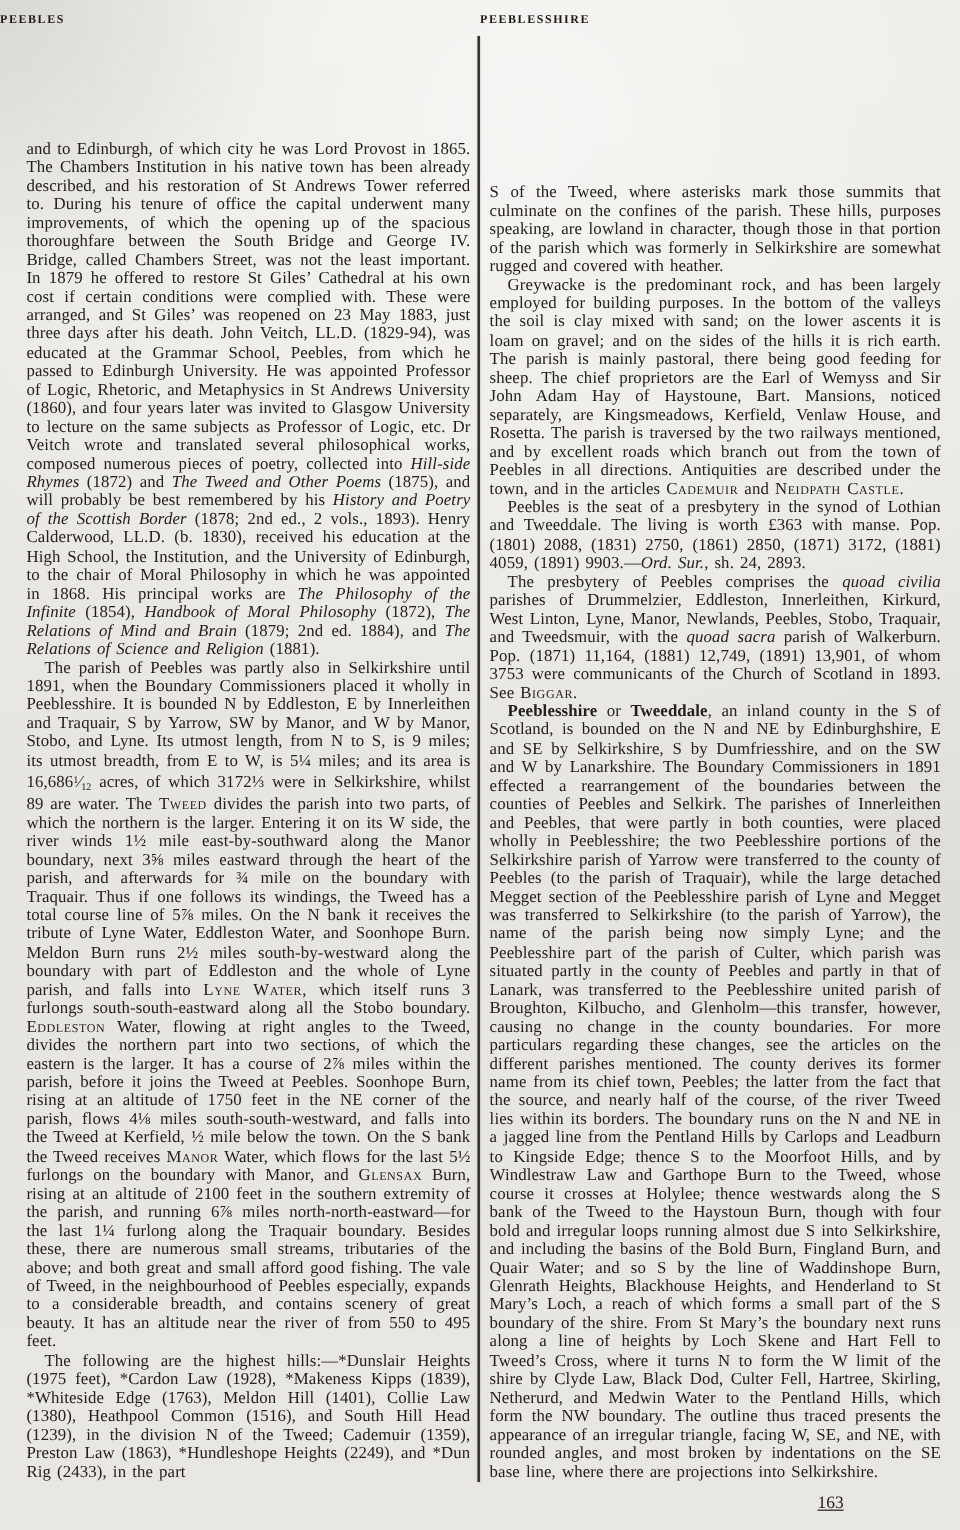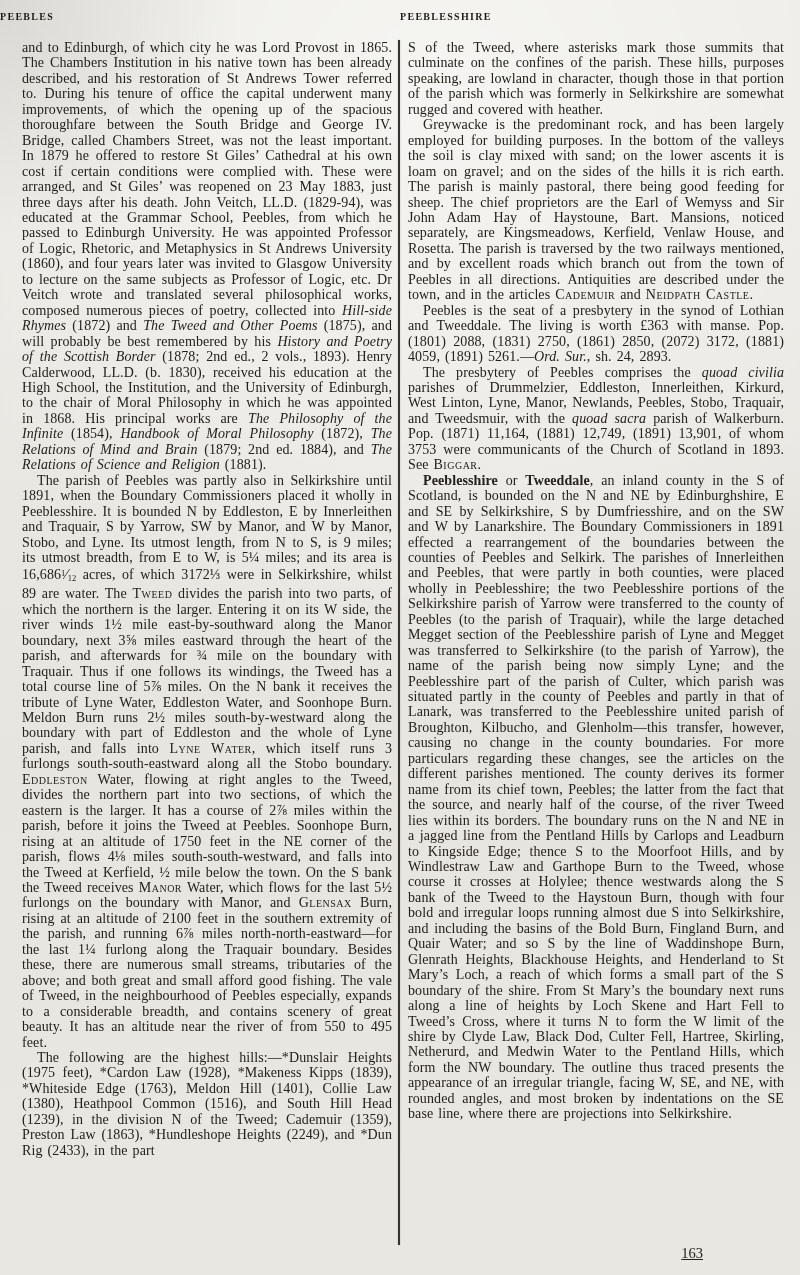--- a/index.html
+++ b/index.html
@@ -14,21 +14,21 @@
       linear-gradient(#ecebe6, #e7e5e0 60%, #e9e7e2);
     color:#24211c;
     font-family:"Liberation Serif","DejaVu Serif",serif;
     overflow:hidden;
   }
   .runhead-row { position:absolute; top:11px; left:0; width:100%; display:flex; }
   .runhead {
     width:50%; font-weight:bold;
     font-size:10px; letter-spacing:1.3px; color:#1d1a15;
   }
-  .columns { position:absolute; top:40px; left:22px; width:764px; display:flex; }
+  .columns { position:absolute; top:30px; left:22px; width:764px; display:flex;align-items:flex-end; }
   .col { width:370px; }
   .col-right { width:376px; }
   .divider {
     width:2px; background:#39352e; align-self:stretch;
     margin-left:6px; margin-right:8px; min-height:1205px;
     box-shadow:0 0 1px rgba(0,0,0,0.6);
   }
   p.para {
     text-align:justify;
     font-size:14px; line-height:15.45px;
@@ -59,20 +59,20 @@
   <div class="columns">
     <div class="col">
         <p class="para"><span>and to Edinburgh, of which city he was Lord Provost in 1865.  The Chambers Institution in his native town has been already described, and his restoration of St Andrews Tower referred to.  During his tenure of office the capital underwent many improvements, of which the opening up of the spacious thoroughfare between the South Bridge and George IV. Bridge, called Chambers Street, was not the least important.  In 1879 he offered to restore St Giles’ Cathedral at his own cost if certain conditions were complied with.  These were arranged, and St Giles’ was reopened on 23 May 1883, just three days after his death.  John Veitch, LL.D. (1829-94), was educated at the Grammar School, Peebles, from which he passed to Edinburgh University.  He was appointed Professor of Logic, Rhetoric, and Metaphysics in St Andrews University (1860), and four years later was invited to Glasgow University to lecture on the same subjects as Professor of Logic, etc.  Dr Veitch wrote and translated several philosophical works, composed numerous pieces of poetry, collected into </span><span class="i">Hill-side Rhymes</span><span> (1872) and </span><span class="i">The Tweed and Other Poems</span><span> (1875), and will probably be best remembered by his </span><span class="i">History and Poetry of the Scottish Border</span><span> (1878; 2nd ed., 2 vols., 1893).  Henry Calderwood, LL.D. (b. 1830), received his education at the High School, the Institution, and the University of Edinburgh, to the chair of Moral Philosophy in which he was appointed in 1868.  His principal works are </span><span class="i">The Philosophy of the Infinite</span><span> (1854), </span><span class="i">Handbook of Moral Philosophy</span><span> (1872), </span><span class="i">The Relations of Mind and Brain</span><span> (1879; 2nd ed. 1884), and </span><span class="i">The Relations of Science and Religion</span><span> (1881).</span></p>
         <p class="para indent"><span>The parish of Peebles was partly also in Selkirkshire until 1891, when the Boundary Commissioners placed it wholly in Peeblesshire.  It is bounded N by Eddleston, E by Innerleithen and Traquair, S by Yarrow, SW by Manor, and W by Manor, Stobo, and Lyne.  Its utmost length, from N to S, is 9 miles; its utmost breadth, from E to W, is 5¼ miles; and its area is 16,686</span><span class="frac"><sup>1</sup>⁄<sub>12</sub></span><span> acres, of which 3172⅓ were in Selkirkshire, whilst 89 are water.  The </span><span class="sc">Tweed</span><span> divides the parish into two parts, of which the northern is the larger.  Entering it on its W side, the river winds 1½ mile east-by-southward along the Manor boundary, next 3⅝ miles eastward through the heart of the parish, and afterwards for ¾ mile on the boundary with Traquair.  Thus if one follows its windings, the Tweed has a total course line of 5⅞ miles.  On the N bank it receives the tribute of Lyne Water, Eddleston Water, and Soonhope Burn.  Meldon Burn runs 2½ miles south-by-westward along the boundary with part of Eddleston and the whole of Lyne parish, and falls into </span><span class="sc">Lyne Water</span><span>, which itself runs 3 furlongs south-south-eastward along all the Stobo boundary.  </span><span class="sc">Eddleston</span><span> Water, flowing at right angles to the Tweed, divides the northern part into two sections, of which the eastern is the larger.  It has a course of 2⅞ miles within the parish, before it joins the Tweed at Peebles.  Soonhope Burn, rising at an altitude of 1750 feet in the NE corner of the parish, flows 4⅛ miles south-south-westward, and falls into the Tweed at Kerfield, ½ mile below the town.  On the S bank the Tweed receives </span><span class="sc">Manor</span><span> Water, which flows for the last 5½ furlongs on the boundary with Manor, and </span><span class="sc">Glensax</span><span> Burn, rising at an altitude of 2100 feet in the southern extremity of the parish, and running 6⅞ miles north-north-eastward—for the last 1¼ furlong along the Traquair boundary.  Besides these, there are numerous small streams, tributaries of the above; and both great and small afford good fishing.  The vale of Tweed, in the neighbourhood of Peebles especially, expands to a considerable breadth, and contains scenery of great beauty.  It has an altitude near the river of from 550 to 495 feet.</span></p>
         <p class="para indent"><span>The following are the highest hills:—*Dunslair Heights (1975 feet), *Cardon Law (1928), *Makeness Kipps (1839), *Whiteside Edge (1763), Meldon Hill (1401), Collie Law (1380), Heathpool Common (1516), and South Hill Head (1239), in the division N of the Tweed; Cademuir (1359), Preston Law (1863), *Hundleshope Heights (2249), and *Dun Rig (2433), in the part</span></p>
       </div>
     <div class="divider"></div>
     <div class="col col-right">
         <p class="para"><span>S of the Tweed, where asterisks mark those summits that culminate on the confines of the parish.  These hills, purposes speaking, are lowland in character, though those in that portion of the parish which was formerly in Selkirkshire are somewhat rugged and covered with heather.</span></p>
         <p class="para indent"><span>Greywacke is the predominant rock, and has been largely employed for building purposes.  In the bottom of the valleys the soil is clay mixed with sand; on the lower ascents it is loam on gravel; and on the sides of the hills it is rich earth.  The parish is mainly pastoral, there being good feeding for sheep.  The chief proprietors are the Earl of Wemyss and Sir John Adam Hay of Haystoune, Bart.  Mansions, noticed separately, are Kingsmeadows, Kerfield, Venlaw House, and Rosetta.  The parish is traversed by the two railways mentioned, and by excellent roads which branch out from the town of Peebles in all directions.  Antiquities are described under the town, and in the articles </span><span class="sc">Cademuir</span><span> and </span><span class="sc">Neidpath Castle</span><span>.</span></p>
-        <p class="para indent"><span>Peebles is the seat of a presbytery in the synod of Lothian and Tweeddale.  The living is worth £363 with manse.  Pop. (1801) 2088, (1831) 2750, (1861) 2850, (2072) 3172, (1881) 4059, (1891) 5261.—</span><span class="i">Ord. Sur.</span><span>, sh. 24, 2893.</span></p>
+        <p class="para indent"><span>Peebles is the seat of a presbytery in the synod of Lothian and Tweeddale.  The living is worth £363 with manse.  Pop. (1801) 2088, (1831) 2750, (1861) 2850, (1871) 3172, (1881) 4059, (1891) 9903.—</span><span class="i">Ord. Sur.</span><span>, sh. 24, 2893.</span></p>
         <p class="para indent"><span>The presbytery of Peebles comprises the </span><span class="i">quoad civilia</span><span> parishes of Drummelzier, Eddleston, Innerleithen, Kirkurd, West Linton, Lyne, Manor, Newlands, Peebles, Stobo, Traquair, and Tweedsmuir, with the </span><span class="i">quoad sacra</span><span> parish of Walkerburn.  Pop. (1871) 11,164, (1881) 12,749, (1891) 13,901, of whom 3753 were communicants of the Church of Scotland in 1893.  See </span><span class="sc">Biggar</span><span>.</span></p>
         <p class="para indent"><span class="b">Peeblesshire</span><span> or </span><span class="b">Tweeddale</span><span>, an inland county in the S of Scotland, is bounded on the N and NE by Edinburghshire, E and SE by Selkirkshire, S by Dumfriesshire, and on the SW and W by Lanarkshire.  The Boundary Commissioners in 1891 effected a rearrangement of the boundaries between the counties of Peebles and Selkirk.  The parishes of Innerleithen and Peebles, that were partly in both counties, were placed wholly in Peeblesshire; the two Peeblesshire portions of the Selkirkshire parish of Yarrow were transferred to the county of Peebles (to the parish of Traquair), while the large detached Megget section of the Peeblesshire parish of Lyne and Megget was transferred to Selkirkshire (to the parish of Yarrow), the name of the parish being now simply Lyne; and the Peeblesshire part of the parish of Culter, which parish was situated partly in the county of Peebles and partly in that of Lanark, was transferred to the Peeblesshire united parish of Broughton, Kilbucho, and Glenholm—this transfer, however, causing no change in the county boundaries.  For more particulars regarding these changes, see the articles on the different parishes mentioned.  The county derives its former name from its chief town, Peebles; the latter from the fact that the source, and nearly half of the course, of the river Tweed lies within its borders.  The boundary runs on the N and NE in a jagged line from the Pentland Hills by Carlops and Leadburn to Kingside Edge; thence S to the Moorfoot Hills, and by Windlestraw Law and Garthope Burn to the Tweed, whose course it crosses at Holylee; thence westwards along the S bank of the Tweed to the Haystoun Burn, though with four bold and irregular loops running almost due S into Selkirkshire, and including the basins of the Bold Burn, Fingland Burn, and Quair Water; and so S by the line of Waddinshope Burn, Glenrath Heights, Blackhouse Heights, and Henderland to St Mary’s Loch, a reach of which forms a small part of the S boundary of the shire.  From St Mary’s the boundary next runs along a line of heights by Loch Skene and Hart Fell to Tweed’s Cross, where it turns N to form the W limit of the shire by Clyde Law, Black Dod, Culter Fell, Hartree, Skirling, Netherurd, and Medwin Water to the Pentland Hills, which form the NW boundary.  The outline thus traced presents the appearance of an irregular triangle, facing W, SE, and NE, with rounded angles, and most broken by indentations on the SE base line, where there are projections into Selkirkshire.</span></p>
       </div>
   </div>
 
   <div class="pagenum">163</div>
 </div>
 
 </body></html>

